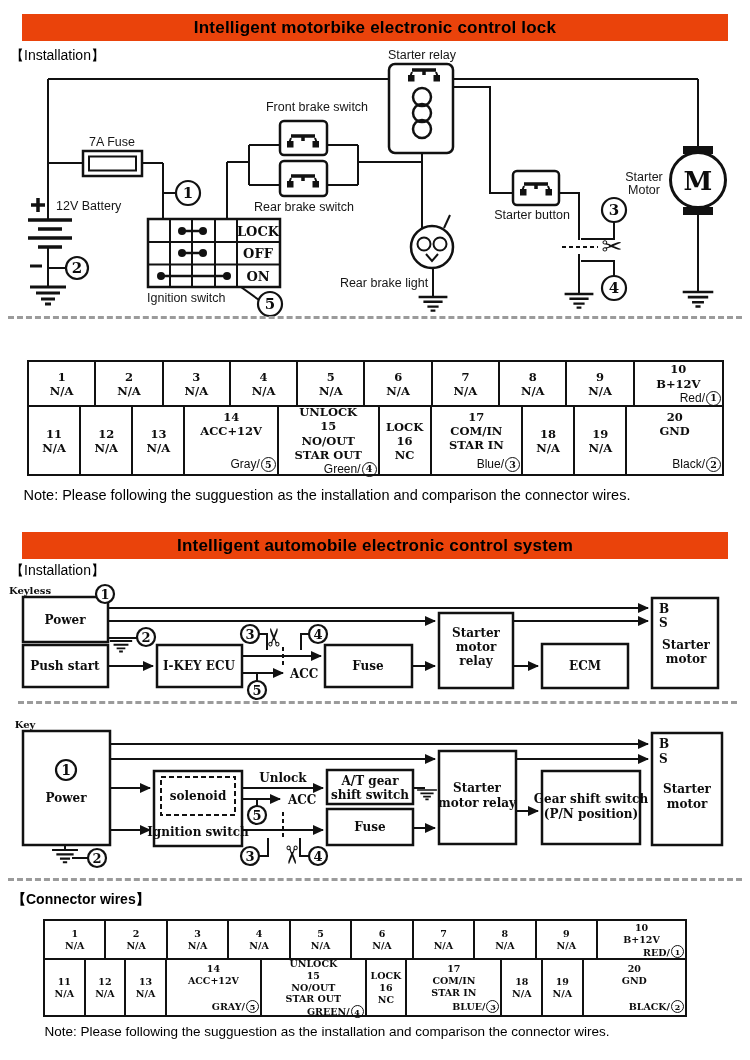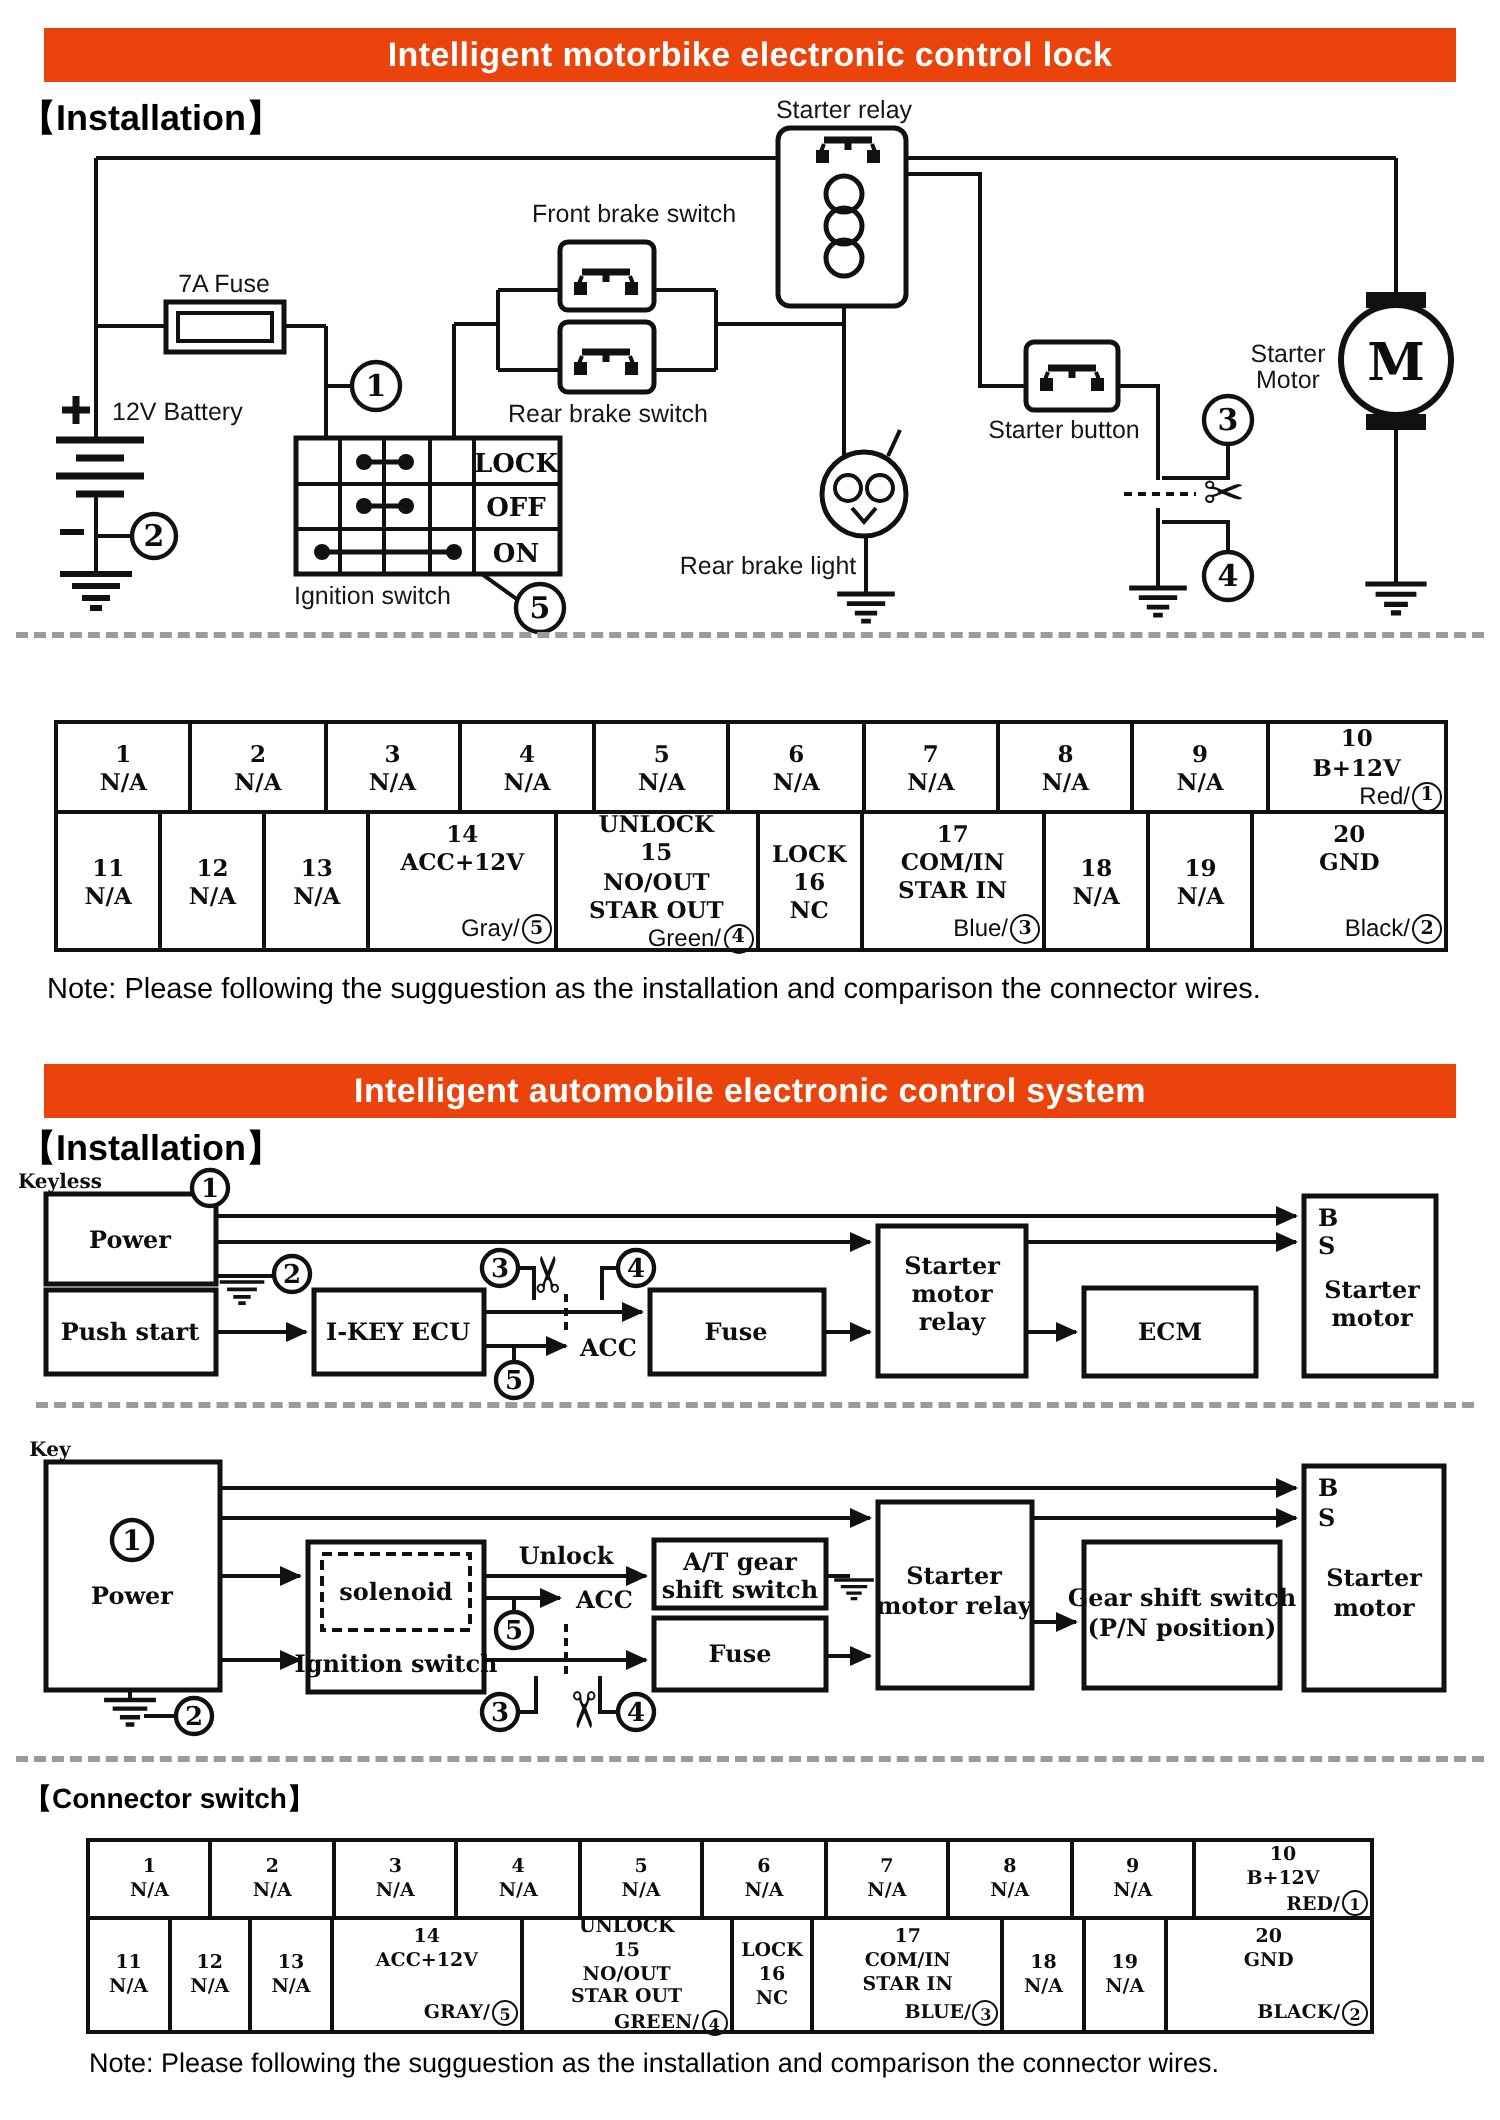--- a/index.html
+++ b/index.html
@@ -1,21 +1,21 @@
 <!DOCTYPE html>
 <html><head>
 <meta charset="utf-8">
 <style>
   html,body{margin:0;padding:0;background:#fff;}
   #page{position:relative;width:750px;height:1060px;background:#fff;overflow:hidden;
         font-family:"Liberation Sans",sans-serif;color:#000;}
   .abs{position:absolute;}
-  .banner{left:22px;width:706px;height:27px;background:#ea430b;color:#ffffff;font-weight:bold;
+  .banner{left:22px;width:706px;height:27px;background:#ea430b;color:#000000;font-weight:bold;
           font-size:17px;display:flex;align-items:center;justify-content:center;letter-spacing:.2px;}
-  .inst{font-weight:bold;font-size:18px;color:#000;}
+  .inst{font-weight:normal;font-size:14px;color:#000;}
   .sep{height:0;border-top:3px dashed #9b9b9b;}
   .wh{font-weight:bold;color:#000;}
   .note{left:0;width:654px;text-align:center;color:#000;}
   svg.diag{position:absolute;left:0;overflow:visible;}
   
   .w{stroke:#111;stroke-width:2;fill:none;}
   .w25{stroke:#111;stroke-width:2.5;fill:none;}
   .w3{stroke:#111;stroke-width:3;fill:none;}
   .w35{stroke:#111;stroke-width:3.5;fill:none;}
   .bx{stroke:#111;stroke-width:2.5;fill:#fff;}
@@ -432,21 +432,21 @@
       <text class="num" x="318" y="860.5" font-size="13">4</text>
     </g>
     <g>
       <circle class="ncirc" cx="257" cy="815" r="9"></circle>
       <text class="num" x="257" y="819.5" font-size="13">5</text>
     </g>
     <text class="sciss" transform="translate(283,855) rotate(90)">✂</text>
   </svg>
 
   <div class="abs sep" style="top:878px;left:8px;width:734px;"></div>
-  <div class="abs wh" style="top:891px;left:12px;font-size:14px;">【Connector switch】</div>
+  <div class="abs wh" style="top:891px;left:12px;font-size:14px;">【Connector wires】</div>
   <div class="ctable" id="table2" style="left:43px;top:919px;width:640px;">
       <div class="trow">
         <div class="tcell">
           <div class="tline">1</div>
           <div class="tline">N/A</div>
         </div>
         <div class="tcell">
           <div class="tline">2</div>
           <div class="tline">N/A</div>
         </div>

